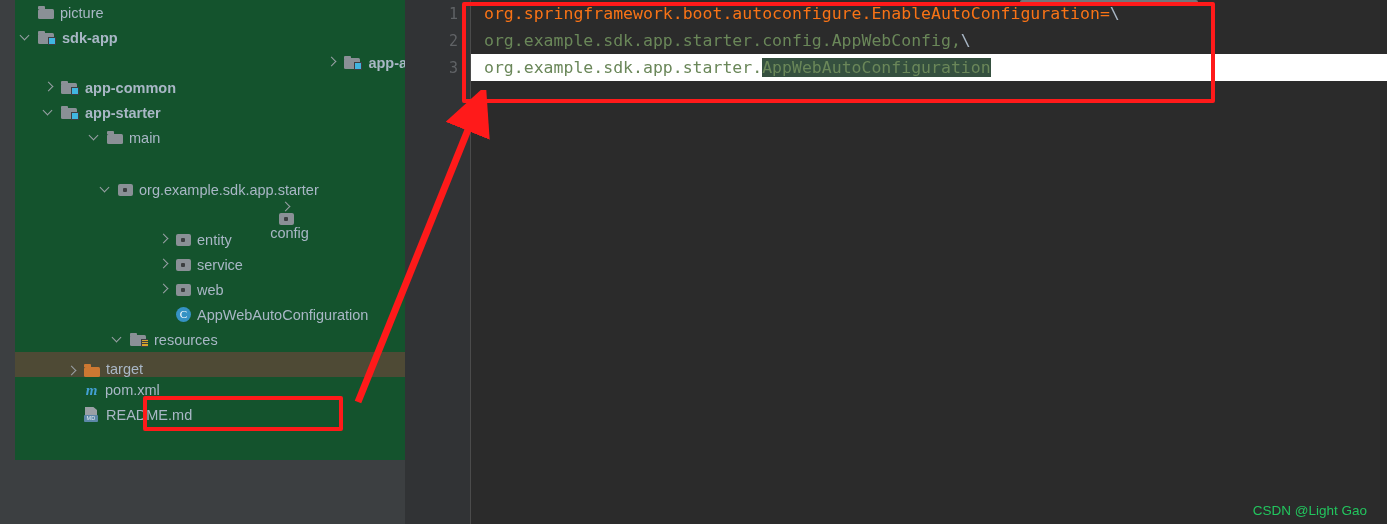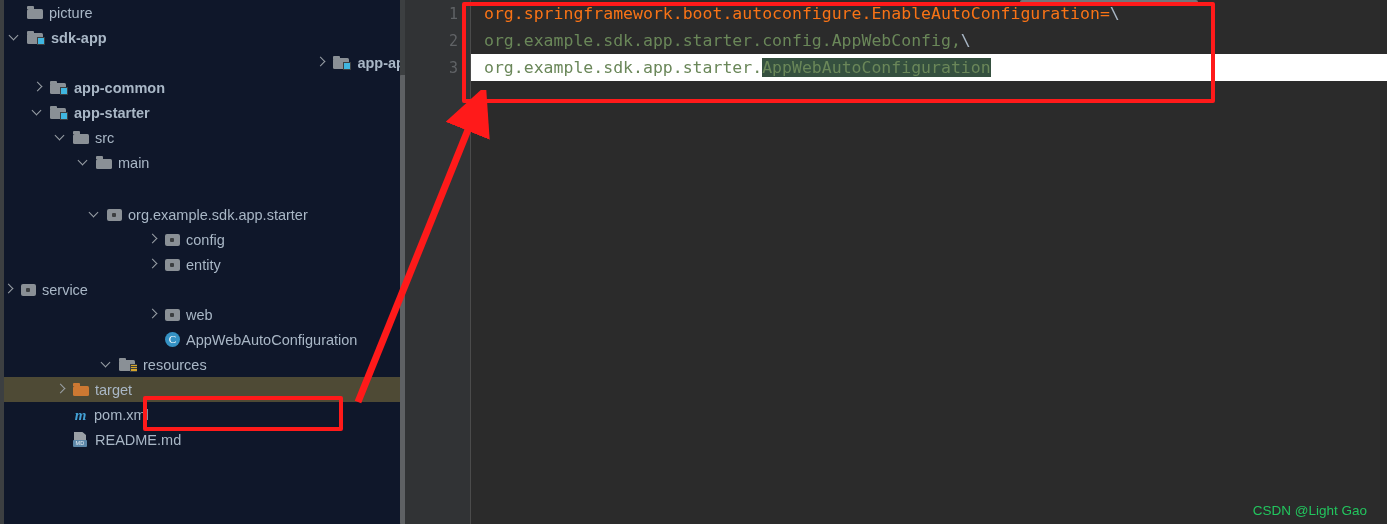--- a/index.html
+++ b/index.html
@@ -6,28 +6,28 @@
   body{
     width:1387px;height:524px;overflow:hidden;
     background:#3C3F41;
     font-family:"Liberation Sans", sans-serif;
     -webkit-font-smoothing:antialiased;
   }
   #app{position:relative;width:1387px;height:524px;overflow:hidden;}
 
   
   #tree-pane{
-    position:absolute;left:4px;top:0;width:405px;height:524px;
-    background:#0f172a;overflow:hidden;
+    position:absolute;left:15px;top:0;width:405px;height:460px;
+    background:#14532d;overflow:hidden;
   }
   .tree-row{
     position:relative;height:25px;display:flex;align-items:center;
     white-space:nowrap;color:#A9B7C6;font-size:14.5px;
   }
-  .tree-row.selected{background:#4E4A35;}
+  .tree-row.selected{background:#4E4A35;align-items:flex-end;}
   .twisty{
     width:11px;height:11px;flex:0 0 11px;margin-right:6px;position:relative;
   }
   .twisty.none{visibility:hidden;}
   .twisty i{
     position:absolute;left:1px;top:1px;width:6px;height:6px;
     border-right:1.6px solid #9AA0A6;border-bottom:1.6px solid #9AA0A6;
   }
   .twisty.right i{transform:rotate(-45deg);}
   .twisty.down i{transform:rotate(45deg);top:0px;left:0px;}
@@ -171,62 +171,52 @@
           <span class="twisty down">
             <i></i>
           </span>
           <span class="ic ic-module">
             <span class="tab"></span>
             <span class="body"></span>
             <span class="badge"></span>
           </span>
           <span class="tree-label">app-starter</span>
         </div>
-        <div class="tree-row" style="padding-left: 52px;">
+        <div class="tree-row" style="padding-left: 75px;">
           <span class="twisty down">
             <i></i>
           </span>
           <span class="ic ic-folder">
             <span class="tab"></span>
             <span class="body"></span>
           </span>
-          <span class="tree-label">src</span>
-        </div>
-        <div class="tree-row" style="padding-left: 75px;">
-          <span class="twisty down">
-            <i></i>
-          </span>
-          <span class="ic ic-folder">
-            <span class="tab"></span>
-            <span class="body"></span>
-          </span>
           <span class="tree-label">main</span>
         </div>
         <div class="tree-row" style="padding-left: 86px; margin-top: 27px;">
           <span class="twisty down">
             <i></i>
           </span>
           <span class="ic ic-pkg"></span>
           <span class="tree-label">org.example.sdk.app.starter</span>
         </div>
+        <div class="tree-row" style="padding-left: 144px; flex-direction: column;">
+          <span class="twisty right">
+            <i></i>
+          </span>
+          <span class="ic ic-pkg"></span>
+          <span class="tree-label">config</span>
+        </div>
         <div class="tree-row" style="padding-left: 144px;">
           <span class="twisty right">
             <i></i>
           </span>
           <span class="ic ic-pkg"></span>
-          <span class="tree-label">config</span>
+          <span class="tree-label">entity</span>
         </div>
         <div class="tree-row" style="padding-left: 144px;">
-          <span class="twisty right">
-            <i></i>
-          </span>
-          <span class="ic ic-pkg"></span>
-          <span class="tree-label">entity</span>
-        </div>
-        <div class="tree-row" style="">
           <span class="twisty right">
             <i></i>
           </span>
           <span class="ic ic-pkg"></span>
           <span class="tree-label">service</span>
         </div>
         <div class="tree-row" style="padding-left: 144px;">
           <span class="twisty right">
             <i></i>
           </span>

